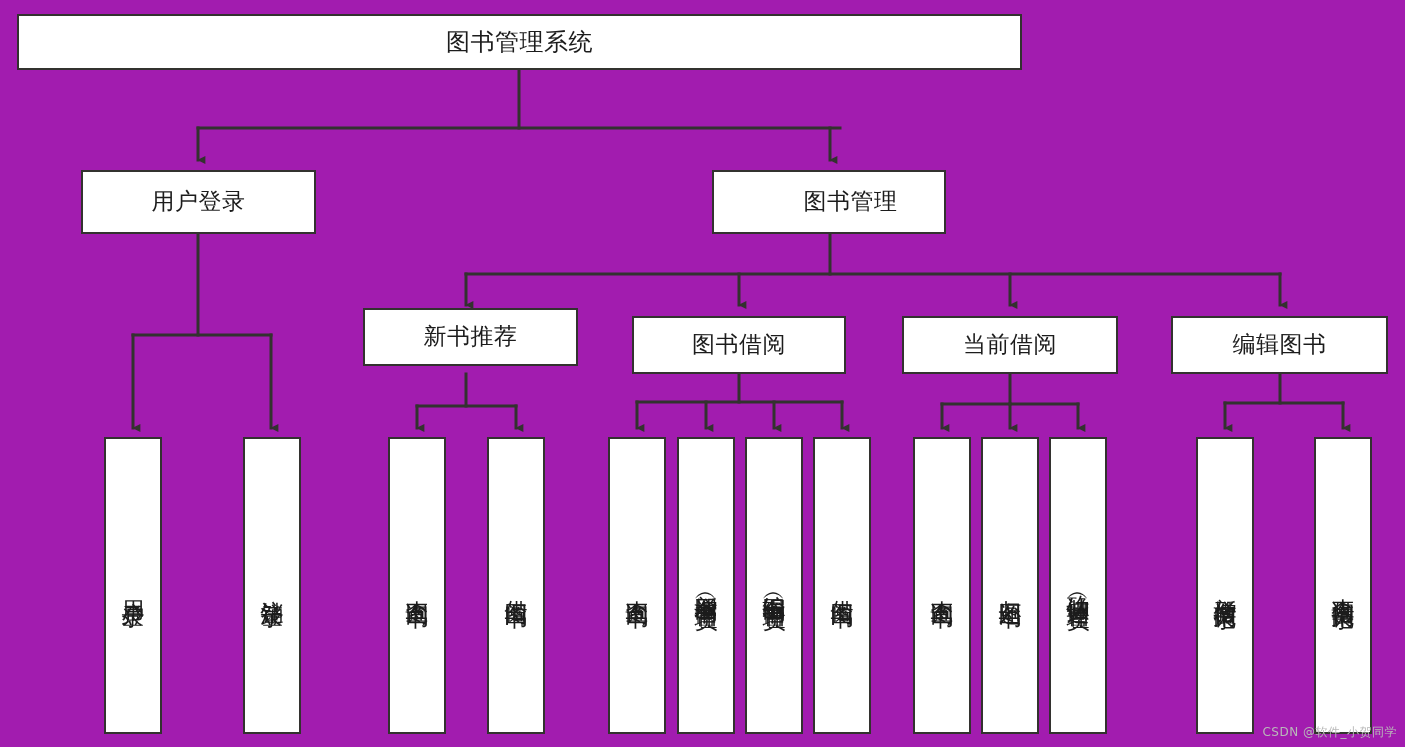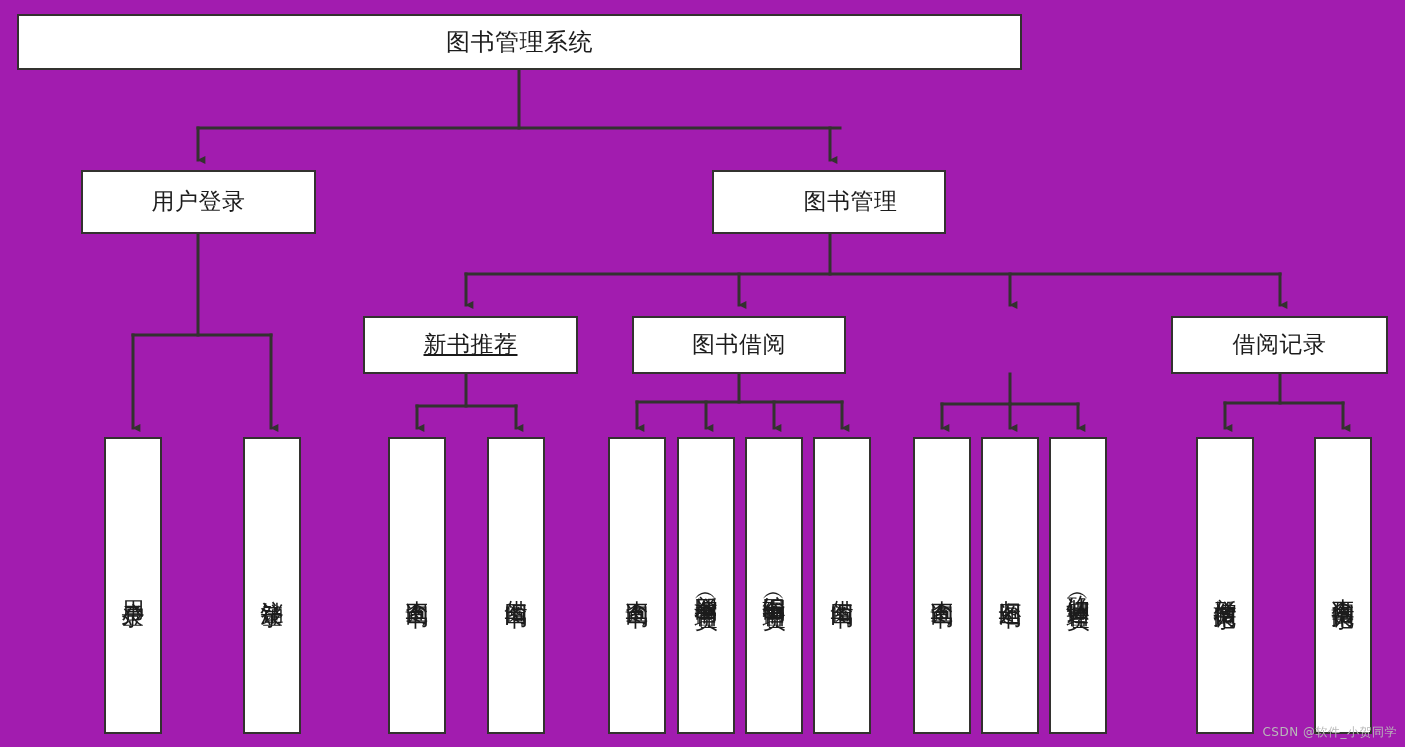--- a/index.html
+++ b/index.html
@@ -135,31 +135,34 @@
   </div>
 
   <div class="node horiz" style="left:81px; top:170px; width:235px; height:64px;">
     <span class="node-label">用户登录</span>
   </div>
 
   <div class="node horiz" style="left:712px; top:170px; width:234px; height:64px;padding-left:43px;">
     <span class="node-label">图书管理</span>
   </div>
 
-  <div class="node horiz" style="left:363px; top:316px; width:215px; height:58px;text-decoration:underline;">
+  <div class="node horiz" style="left:363px; top:308px; width:215px; height:58px;">
     <span class="node-label">新书推荐</span>
   </div>
 
   <div class="node horiz" style="left:632px; top:316px; width:214px; height:58px;">
     <span class="node-label">图书借阅</span>
   </div>
 
+  <div class="node horiz" style="left:902px; top:316px; width:216px; height:58px;">
+    <span class="node-label">当前借阅</span>
+  </div>
 
   <div class="node horiz" style="left:1171px; top:316px; width:217px; height:58px;">
-    <span class="node-label">借阅记录</span>
+    <span class="node-label">编辑图书</span>
   </div>
 
   <div class="node leaf" style="left:104px; top:437px; width:58px; height:297px;">
     <span class="node-label">用户登录</span>
   </div>
   <div class="node leaf" style="left:243px; top:437px; width:58px; height:297px;">
     <span class="node-label">注销登录</span>
   </div>
 
   <div class="node leaf" style="left:388px; top:437px; width:58px; height:297px;">

